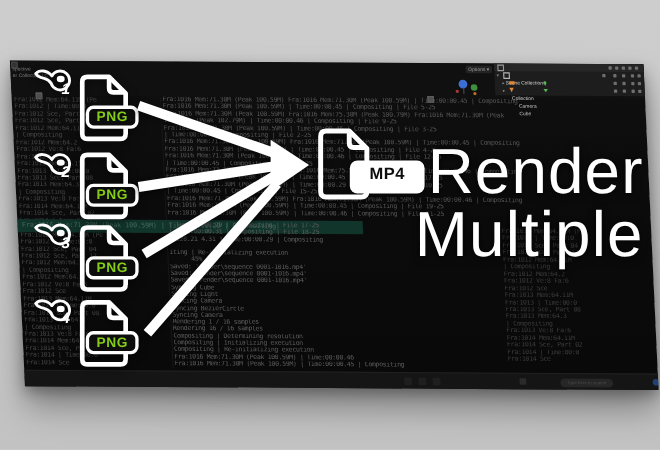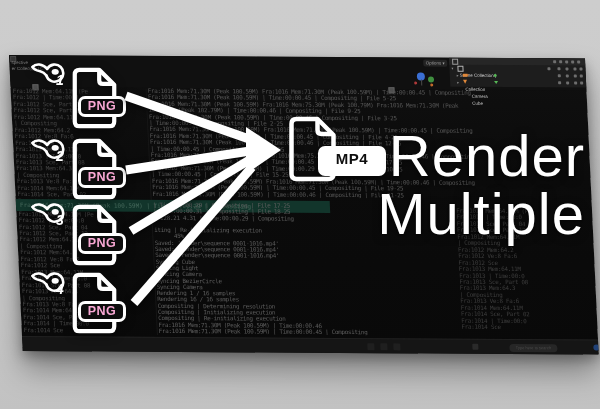--- a/index.html
+++ b/index.html
@@ -55,21 +55,21 @@
   .tb-app{position:absolute;top:4px;width:7px;height:7px;background:#1f1f1f;border-radius:1px;}
   .tb-edge{position:absolute;left:571px;top:4px;width:6px;height:6px;border-radius:50%;background:#2a66c8;opacity:.55;}
   
   .overlay{position:absolute;inset:0;}
   .b-inst{position:absolute;width:38px;height:34px;filter:drop-shadow(0 2px 3px rgba(0,0,0,.5));}
   .b-num{position:absolute;left:25px;top:12px;color:#fff;font-size:14px;font-weight:700;font-style:italic;}
   .file-ic{position:absolute;filter:drop-shadow(0 2px 4px rgba(0,0,0,.55));}
   .badge{position:absolute;box-sizing:border-box;border-radius:7px;text-align:center;
     font-weight:700;font-family:"Liberation Sans",sans-serif;}
   .badge-png{left:7px;top:29px;width:48px;height:21px;background:#0d0d0d;border:3.5px solid #fff;
-    color:#f9a8d4;font-size:12.5px;line-height:14px;letter-spacing:.5px;}
+    color:#84cc16;font-size:12.5px;line-height:14px;letter-spacing:.5px;}
   .badge-mp4{left:-9px;top:30px;width:68px;height:30px;background:#fff;color:#0e0e0e;
     font-size:15px;line-height:26px;letter-spacing:.5px;margin-left:40px;}
   .arrows{position:absolute;left:0;top:0;filter:drop-shadow(0 2px 3px rgba(0,0,0,.5));}
   .headline{position:absolute;right:15px;color:#fff;font-size:58px;line-height:1;letter-spacing:1px;
     font-weight:400;white-space:pre;text-shadow:0 2px 8px rgba(0,0,0,.55),0 0 2px rgba(0,0,0,.4);}
 </style>
 </head>
 <body>
 
 <div class="stage">

